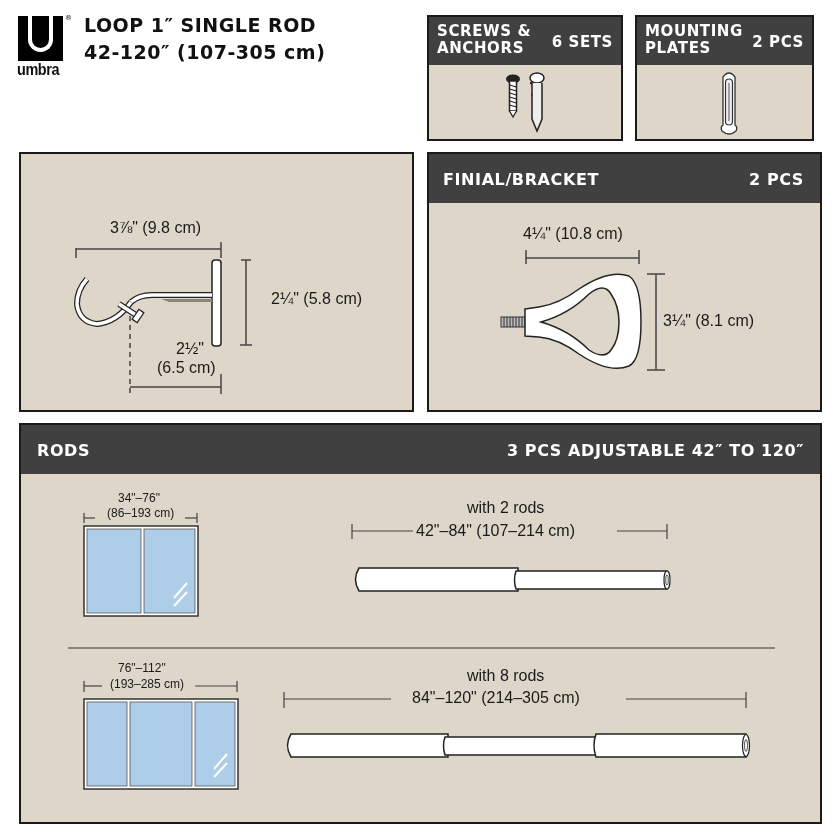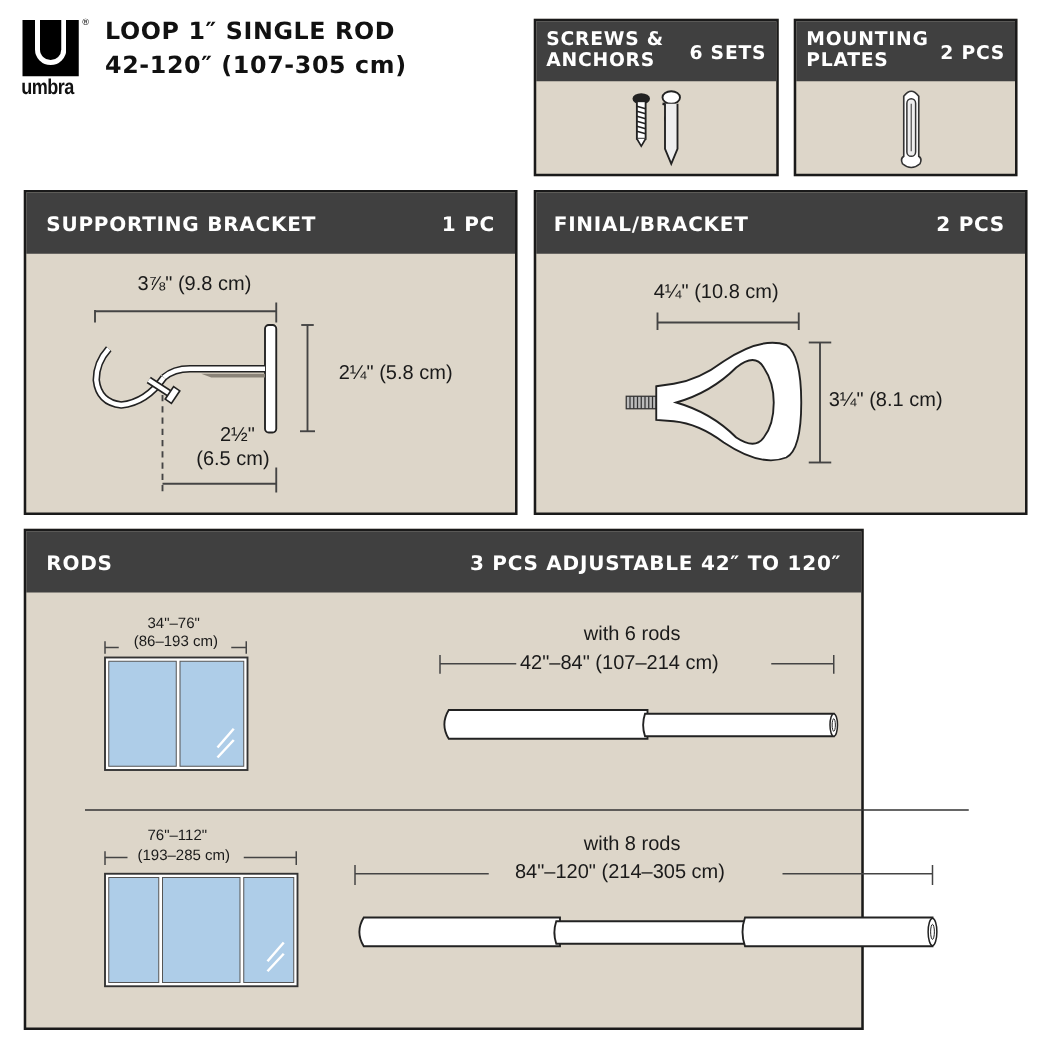--- a/index.html
+++ b/index.html
@@ -61,24 +61,20 @@
     <span style="right:8px; top:16px;">2 PCS</span>
   </div>
   <svg style="left:82px; top:52px;" width="20" height="70" viewBox="0 0 20 70">
     <path d="M4 8 Q10 0 16 8 L16 56 Q19 58 17 62 Q10 68 3 62 Q1 58 4 56 Z" fill="#fff" stroke="#333" stroke-width="1.3"></path>
     <rect x="6.5" y="10" width="7" height="46" rx="3.5" fill="#eee" stroke="#333" stroke-width="1.2"></rect>
     <line x1="10" y1="14" x2="10" y2="52" stroke="#555" stroke-width="1"></line>
   </svg>
 </div>
 
 <div class="box" style="left:19px; top:152px; width:395px; height:260px;">
-  <div class="box-head" style="height:49px; font-size:16px;">
-    <span style="left:16px; top:16px;">SUPPORTING BRACKET</span>
-    <span style="right:16px; top:16px;">1 PC</span>
-  </div>
   <span class="dim" style="left:89px; top:65px; font-size:16px;">3⅞" (9.8 cm)</span>
   <span class="dim" style="left:250px; top:136px; font-size:16px;">2¼" (5.8 cm)</span>
   <span class="dim" style="left:155px; top:186px; font-size:16px;">2½"</span>
   <span class="dim" style="left:136px; top:205px; font-size:16px;">(6.5 cm)</span>
   <svg style="left:0; top:0;" width="395" height="260">
 
     <line x1="55" y1="94" x2="55" y2="104" stroke="#444" stroke-width="1.5"></line>
     <line x1="55" y1="95" x2="200" y2="95" stroke="#444" stroke-width="1.5"></line>
     <line x1="200" y1="88" x2="200" y2="104" stroke="#444" stroke-width="1.5"></line>
 
@@ -121,29 +117,29 @@
     <line x1="227" y1="120" x2="227" y2="216" stroke="#444" stroke-width="1.5"></line>
 
     <rect x="72" y="163" width="24" height="10" fill="#bbb" stroke="#333" stroke-width="1"></rect>
     <path d="M75 163 L75 173 M78 163 L78 173 M81 163 L81 173 M84 163 L84 173 M87 163 L87 173 M90 163 L90 173 M93 163 L93 173" stroke="#333" stroke-width="1"></path>
 
     <path d="M96 155 L110 153 Q130 150 150 135 Q180 115 200 122 Q212 130 212 168 Q212 206 200 212 Q180 220 150 200 Q130 185 110 183 L96 182 Z" fill="#fff" stroke="#222" stroke-width="1.5"></path>
     <path d="M112 168 Q140 160 160 140 Q175 128 182 140 Q190 152 190 168 Q190 186 182 196 Q175 206 160 196 Q140 176 112 168 Z" fill="#ddd6c9" stroke="#222" stroke-width="1.5"></path>
   </svg>
 </div>
 
-<div class="box" style="left:19px; top:423px; width:672px; height:401px;text-align:right;">
+<div class="box" style="left:19px; top:423px; width:803px; height:401px;text-align:right;">
   <div class="box-head" style="height:49px; font-size:16px;">
     <span style="left:16px; top:16px;">RODS</span>
     <span style="right:16px; top:16px;">3 PCS ADJUSTABLE 42″ TO 120″</span>
   </div>
 
   <span class="dim" style="left:97px; top:66px; font-size:12px;">34"–76"</span>
   <span class="dim" style="left:86px; top:81px; font-size:12px;">(86–193 cm)</span>
-  <span class="dim" style="left:446px; top:74px; font-size:16px;">with 6 rods</span>
+  <span class="dim" style="left:446px; top:74px; font-size:16px;">with 2 rods</span>
   <span class="dim" style="left:395px; top:97px; font-size:16px;">42"–84" (107–214 cm)</span>
 
   <span class="dim" style="left:97px; top:236px; font-size:12px;">76"–112"</span>
   <span class="dim" style="left:89px; top:252px; font-size:12px;">(193–285 cm)</span>
   <span class="dim" style="left:446px; top:242px; font-size:16px;">with 8 rods</span>
   <span class="dim" style="left:391px; top:264px; font-size:16px;">84"–120" (214–305 cm)</span>
 
   <svg style="left:0; top:0;" width="803" height="401">
 
     <line x1="63" y1="88" x2="63" y2="98" stroke="#444" stroke-width="1.2"></line>

